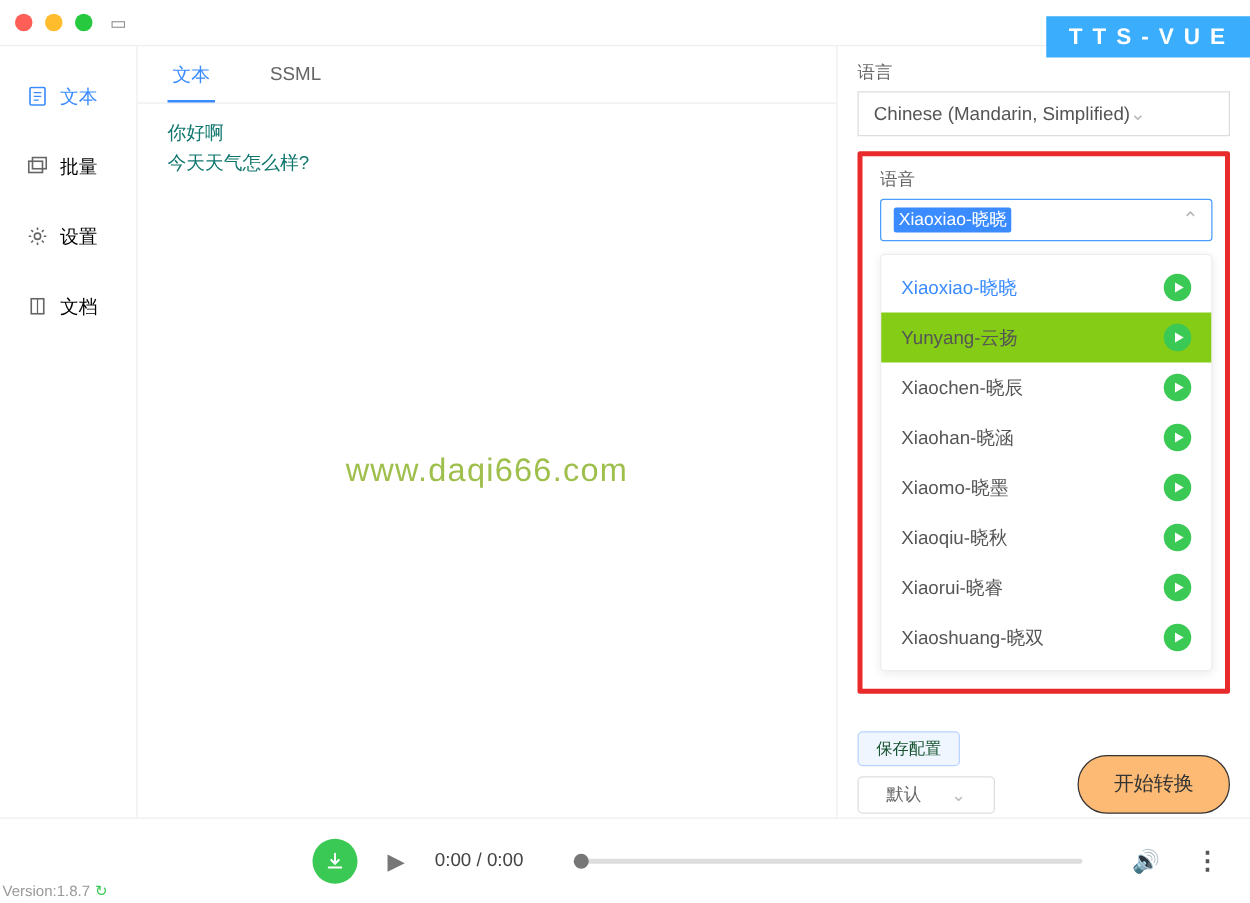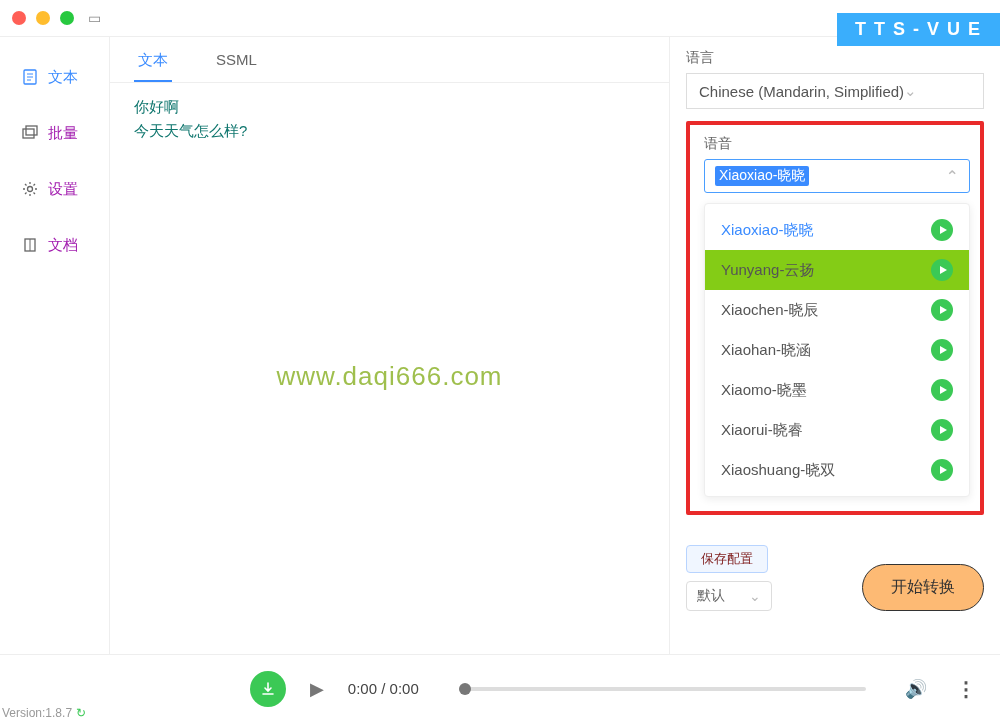--- a/index.html
+++ b/index.html
@@ -10,21 +10,21 @@
 .tbtn { width: 14px; height: 14px; border-radius: 50%; }
 .tbtn.red { background: #ff5f56; }
 .tbtn.yel { background: #ffbd2e; }
 .tbtn.grn { background: #27c93f; }
 .winicon { margin-left: 14px; font-size: 14px; color: #888; }
 .brand { position: absolute; right: 0; top: 13px; background: #3aaefc; color: #fff; font-weight: 700; letter-spacing: 8px; padding: 6px 12px 6px 18px; font-size: 18px; }
 
 .main { display: flex; height: 618px; border-top: 1px solid #eee; }
 
 .sidebar { width: 110px; border-right: 1px solid #eee; padding-top: 12px; }
-.sideitem { height: 56px; display: flex; align-items: center; gap: 10px; padding-left: 22px; color: #a21caf; font-size: 15px; cursor: pointer; }
+.sideitem { height: 56px; display: flex; align-items: center; gap: 10px; padding-left: 22px; color: #000000; font-size: 15px; cursor: pointer; }
 .sideitem.active { color: #3a8bff; }
 .sideicon { width: 16px; height: 16px; display: inline-flex; align-items: center; justify-content: center; }
 
 .center { flex: 1; border-right: 1px solid #eee; display: flex; flex-direction: column; position: relative; }
 .tabs { display: flex; gap: 40px; padding: 8px 24px 0 24px; border-bottom: 1px solid #eee; }
 .tab { padding: 6px 4px 10px 4px; color: #666; font-size: 15px; cursor: pointer; border-bottom: 2px solid transparent; }
 .tab.active { color: #3a8bff; border-bottom-color: #3a8bff; }
 .textarea { flex: 1; padding: 12px 24px; color: #0f766e; font-size: 15px; line-height: 1.6; white-space: pre-line; }
 .watermark { position: absolute; left: 50%; top: 55%; transform: translate(-50%,-50%); font-size: 26px; color: #9fbf4d; letter-spacing: 1px; pointer-events: none; }
 
@@ -39,22 +39,22 @@
 
 .dropdown { background: #fff; border: 1px solid #eee; border-radius: 4px; box-shadow: 0 2px 8px rgba(0,0,0,0.08); padding: 6px 0; }
 .opt { display: flex; justify-content: space-between; align-items: center; padding: 9px 16px; font-size: 15px; color: #555; cursor: pointer; }
 .opt.selected { color: #3a8bff; font-weight: 500; }
 .opt.hover { background: #84cc16; }
 .playbtn { width: 22px; height: 22px; border-radius: 50%; background: #3bc955; display: flex; align-items: center; justify-content: center; }
 .playbtn::after { content: ""; border-left: 7px solid #fff; border-top: 4px solid transparent; border-bottom: 4px solid transparent; margin-left: 2px; }
 
 .actions { display: flex; justify-content: space-between; align-items: flex-end; margin-top: 30px; gap: 12px; }
 .leftactions { display: flex; flex-direction: column; gap: 8px; }
-.savebtn { border: 1px solid #b8d4ff; color: #7f1d1d; background: #f0f6ff; border-radius: 4px; padding: 4px 14px; font-size: 13px; cursor: pointer; width: fit-content; }
-.smallselect { border: 1px solid #ddd; border-radius: 4px; padding: 5px 10px; color: #666; font-size: 14px; display: flex; gap: 24px; align-items: center; cursor: pointer; }
+.savebtn { border: 1px solid #b8d4ff; color: #14532d; background: #f0f6ff; border-radius: 4px; padding: 4px 14px; font-size: 13px; cursor: pointer; width: fit-content; }
+.smallselect { border: 1px solid #ddd; border-radius: 4px; padding: 5px 22px; color: #666; font-size: 14px; display: flex; gap: 24px; align-items: center; cursor: pointer; }
 .startbtn { border: 1.5px solid #333; border-radius: 26px; padding: 12px 28px; font-size: 16px; color: #333; background: #fdba74; cursor: pointer; }
 
 .player { height: 68px; border-top: 1px solid #eee; display: flex; align-items: center; padding: 0 16px 0 110px; gap: 20px; position: relative; }
 .dlbtn { width: 36px; height: 36px; border-radius: 50%; background: #3bc955; position: absolute; left: 250px; display: flex; align-items: center; justify-content: center; cursor: pointer; }
 .audioplay { color: #777; margin-left: 200px; font-size: 18px; }
 .audiotime { color: #444; font-size: 15px; margin-left: 4px; }
 .track { flex: 1; height: 4px; background: #ddd; border-radius: 2px; margin: 0 20px; position: relative; }
 .track::before { content: ""; position: absolute; left: 0; top: -4px; width: 12px; height: 12px; border-radius: 50%; background: #777; }
 .volicon { color: #777; font-size: 18px; }
 .moreicon { color: #555; font-size: 20px; font-weight: bold; margin: 0 8px; }
@@ -155,20 +155,24 @@
           </div>
         <div class="opt">
             <span>Xiaohan-晓涵</span>
             <span class="playbtn"></span>
           </div>
         <div class="opt">
             <span>Xiaomo-晓墨</span>
             <span class="playbtn"></span>
           </div>
         <div class="opt">
+            <span>Xiaoqiu-晓秋</span>
+            <span class="playbtn"></span>
+          </div>
+        <div class="opt">
             <span>Xiaorui-晓睿</span>
             <span class="playbtn"></span>
           </div>
         <div class="opt">
             <span>Xiaoshuang-晓双</span>
             <span class="playbtn"></span>
           </div>
       </div>
     </div>
 

